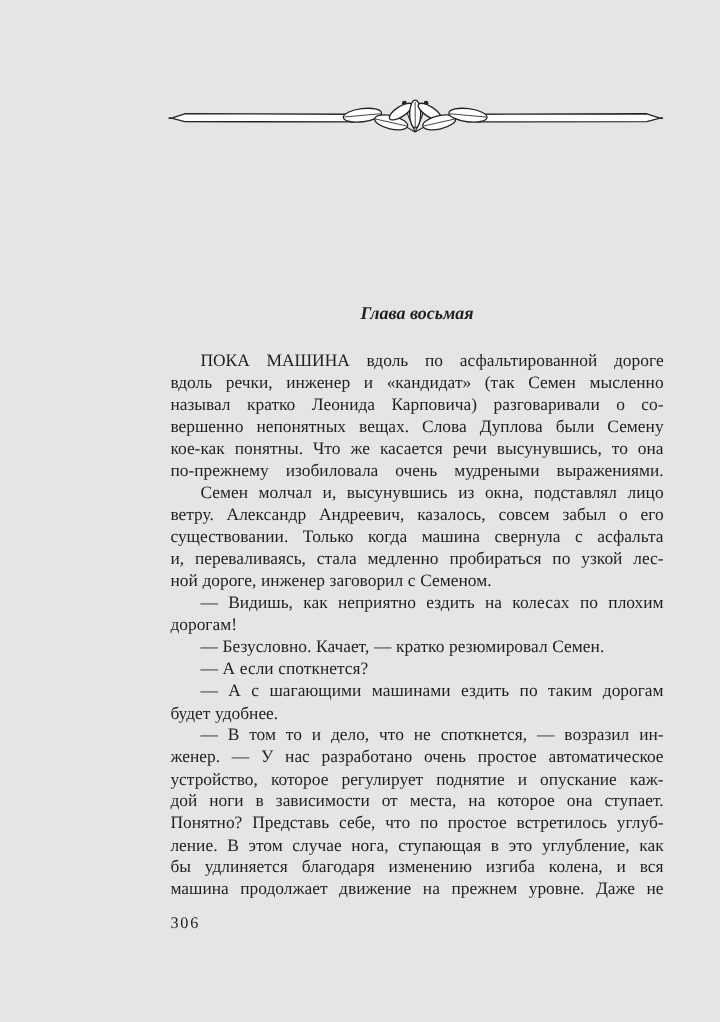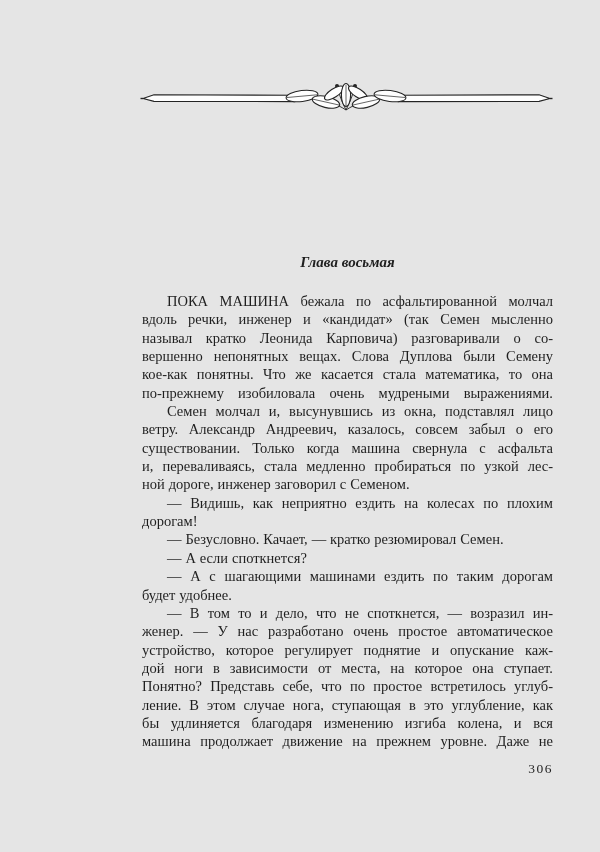--- a/index.html
+++ b/index.html
@@ -39,21 +39,21 @@
   .ln {
     text-align: justify;
     text-align-last: justify;
     white-space: normal;
   }
   .ln.short { text-align-last: left; }
   .ln.ind { text-indent: 25px; }
   .page-number {
     position: absolute;
     left: 142px; top: 761px; width: 411px;
-    text-align: right;
+    text-align: left;
     font-size: 13.5px;
     letter-spacing: 1.5px;
   }
 </style>
 </head>
 <body>
 
 <div class="page">
 
   <svg class="ornament" viewBox="0 0 413 34" xmlns="http://www.w3.org/2000/svg" aria-hidden="true">
@@ -90,25 +90,25 @@
         <line x1="235" y1="12.8" x2="265" y2="15.5" stroke-width="0.7"></line>
       </g>
     </g>
   </svg>
 
   <h2 class="chapter-title">Глава восьмая</h2>
 
   <div class="body-text">
 
     <div class="para">
-      <div class="ln ind">ПОКА МАШИНА бежала по асфальтированной молчал</div>
+      <div class="ln ind">ПОКА МАШИНА вдоль по асфальтированной дороге</div>
       <div class="ln">вдоль речки, инженер и «кандидат» (так Семен мысленно</div>
       <div class="ln">называл кратко Леонида Карповича) разговаривали о со-</div>
       <div class="ln">вершенно непонятных вещах. Слова Дуплова были Семену</div>
-      <div class="ln">кое-как понятны. Что же касается стала математика, то она</div>
+      <div class="ln">кое-как понятны. Что же касается речи высунувшись, то она</div>
       <div class="ln">по-прежнему изобиловала очень мудреными выражениями.</div>
     </div>
 
     <div class="para">
       <div class="ln ind">Семен молчал и, высунувшись из окна, подставлял лицо</div>
       <div class="ln">ветру. Александр Андреевич, казалось, совсем забыл о его</div>
       <div class="ln">существовании. Только когда машина свернула с асфальта</div>
       <div class="ln">и, переваливаясь, стала медленно пробираться по узкой лес-</div>
       <div class="ln short">ной дороге, инженер заговорил с Семеном.</div>
     </div>

